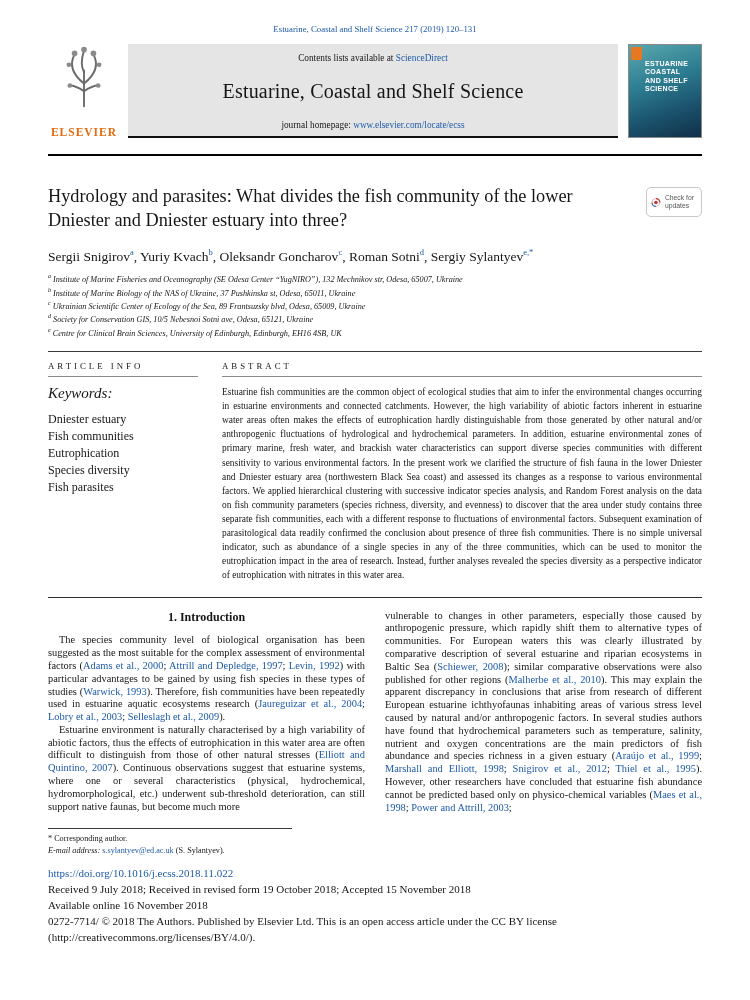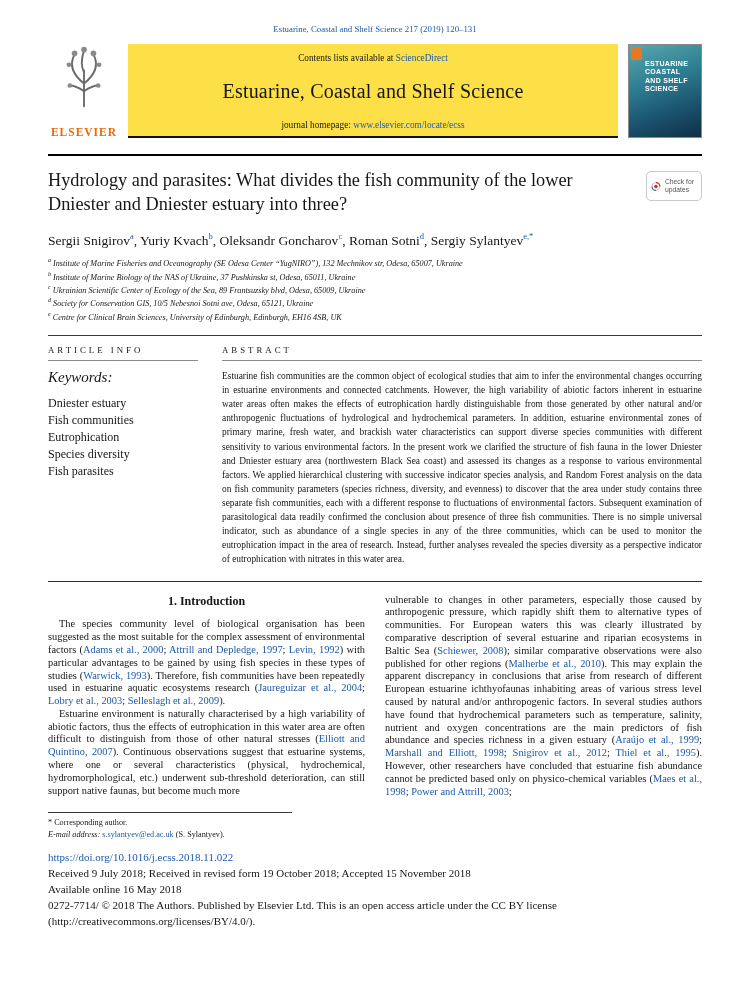--- a/index.html
+++ b/index.html
@@ -8,32 +8,32 @@
   .link{color:#1d5aa8;cursor:pointer;text-decoration:none;}
   .it{font-style:italic;}
 
   
   .journal-ref{text-align:center;font-size:8.8px;margin-bottom:10px;}
 
   
   .masthead{display:flex;align-items:stretch;height:94px;}
   .elsevier{width:80px;display:flex;flex-direction:column;align-items:center;justify-content:space-between;padding:0 8px 0 0;box-sizing:border-box;}
   .els-word{color:#e8690b;font-size:11.5px;font-weight:bold;letter-spacing:1px;line-height:1;}
-  .mast-center{flex:1;background:#fde047;border-bottom:2px solid #111;display:flex;flex-direction:column;align-items:center;justify-content:space-between;padding:9px 0 6px;box-sizing:border-box;}
+  .mast-center{flex:1;background:#e5e5e5;border-bottom:2px solid #111;display:flex;flex-direction:column;align-items:center;justify-content:space-between;padding:9px 0 6px;box-sizing:border-box;}
   .contents-line{font-size:9.3px;}
   .mast-title{font-size:20px;letter-spacing:.2px;}
   .homepage-line{font-size:9.3px;}
   .cover{width:74px;margin-left:10px;position:relative;background:linear-gradient(160deg,#5aa8ae 0%,#2e7f93 38%,#1c5570 68%,#102f47 100%);border:1px solid #8a8a8a;box-sizing:border-box;}
   .cover-badge{position:absolute;top:2px;left:2px;width:11px;height:13px;background:#e87722;}
   .cover-title{position:absolute;top:15px;left:16px;right:3px;color:#fff;font-family:"Liberation Sans",sans-serif;font-weight:bold;font-size:7px;line-height:1.18;letter-spacing:.3px;}
 
   .rule-heavy{border-top:2px solid #000;margin-top:16px;}
 
   
-  .title-row{display:flex;margin-top:12px;gap:10px;}
+  .title-row{display:flex;margin-top:28px;gap:10px;}
   .article-title{flex:1;font-size:18.3px;font-weight:normal;line-height:1.33;margin:0;}
   .check-badge{width:56px;height:30px;border:1px solid #c9c9c9;border-radius:5px;flex:0 0 auto;align-self:flex-start;margin-top:3px;display:flex;align-items:center;gap:4px;padding:2px 4px;box-sizing:border-box;background:#fff;}
   .check-text{font-family:"Liberation Sans",sans-serif;font-size:6.8px;color:#555;line-height:1.2;}
 
   
   .authors{margin-top:14px;font-size:13.5px;}
   .authors sup{font-size:8.5px;color:#1d5aa8;}
   .affils{margin-top:8px;font-size:8.2px;font-style:italic;line-height:1.42;}
   .affils sup{font-size:6px;}
 
@@ -176,18 +176,18 @@
   <div class="footnote">
     <div>* Corresponding author.</div>
     <div>
       <span class="it">E-mail address: </span><span class="link">s.sylantyev@ed.ac.uk</span><span> (S. Sylantyev).</span>
     </div>
   </div>
 
   <div class="pub-info">
     <div><span class="link">https://doi.org/10.1016/j.ecss.2018.11.022</span></div>
     <div>Received 9 July 2018; Received in revised form 19 October 2018; Accepted 15 November 2018</div>
-    <div>Available online 16 May 2018</div>
+    <div>Available online 16 November 2018</div>
     <div>0272-7714/ © 2018 The Authors. Published by Elsevier Ltd. This is an open access article under the CC BY license</div>
     <div>(http://creativecommons.org/licenses/BY/4.0/).</div>
   </div>
 
 </div>
 
 </body></html>

